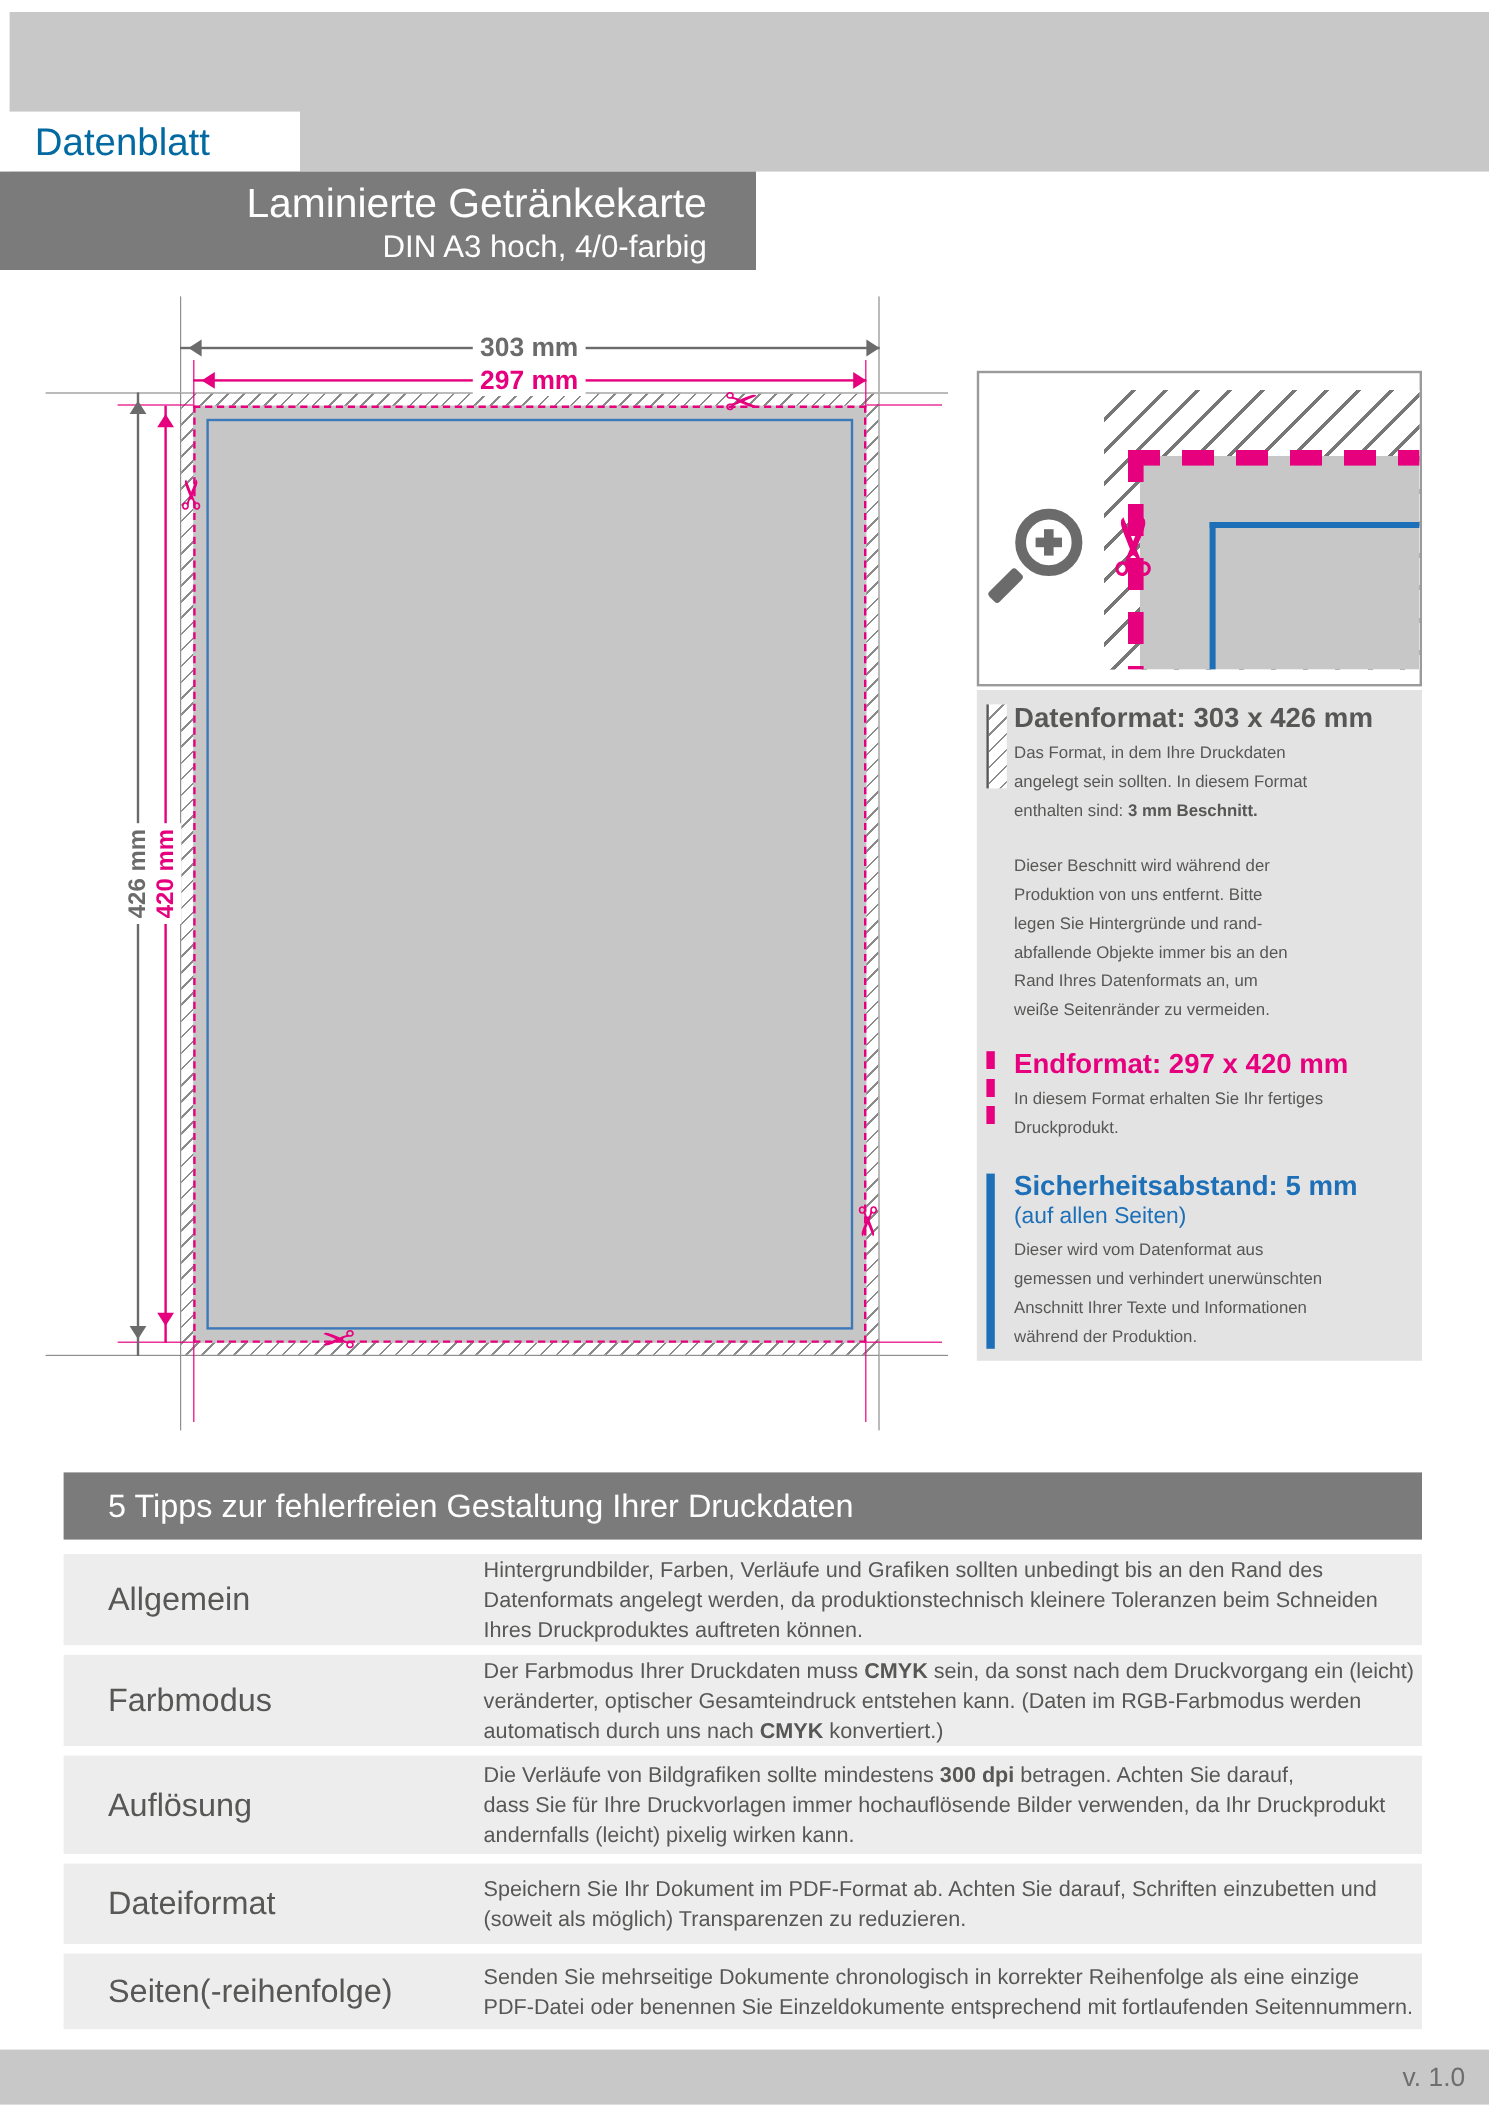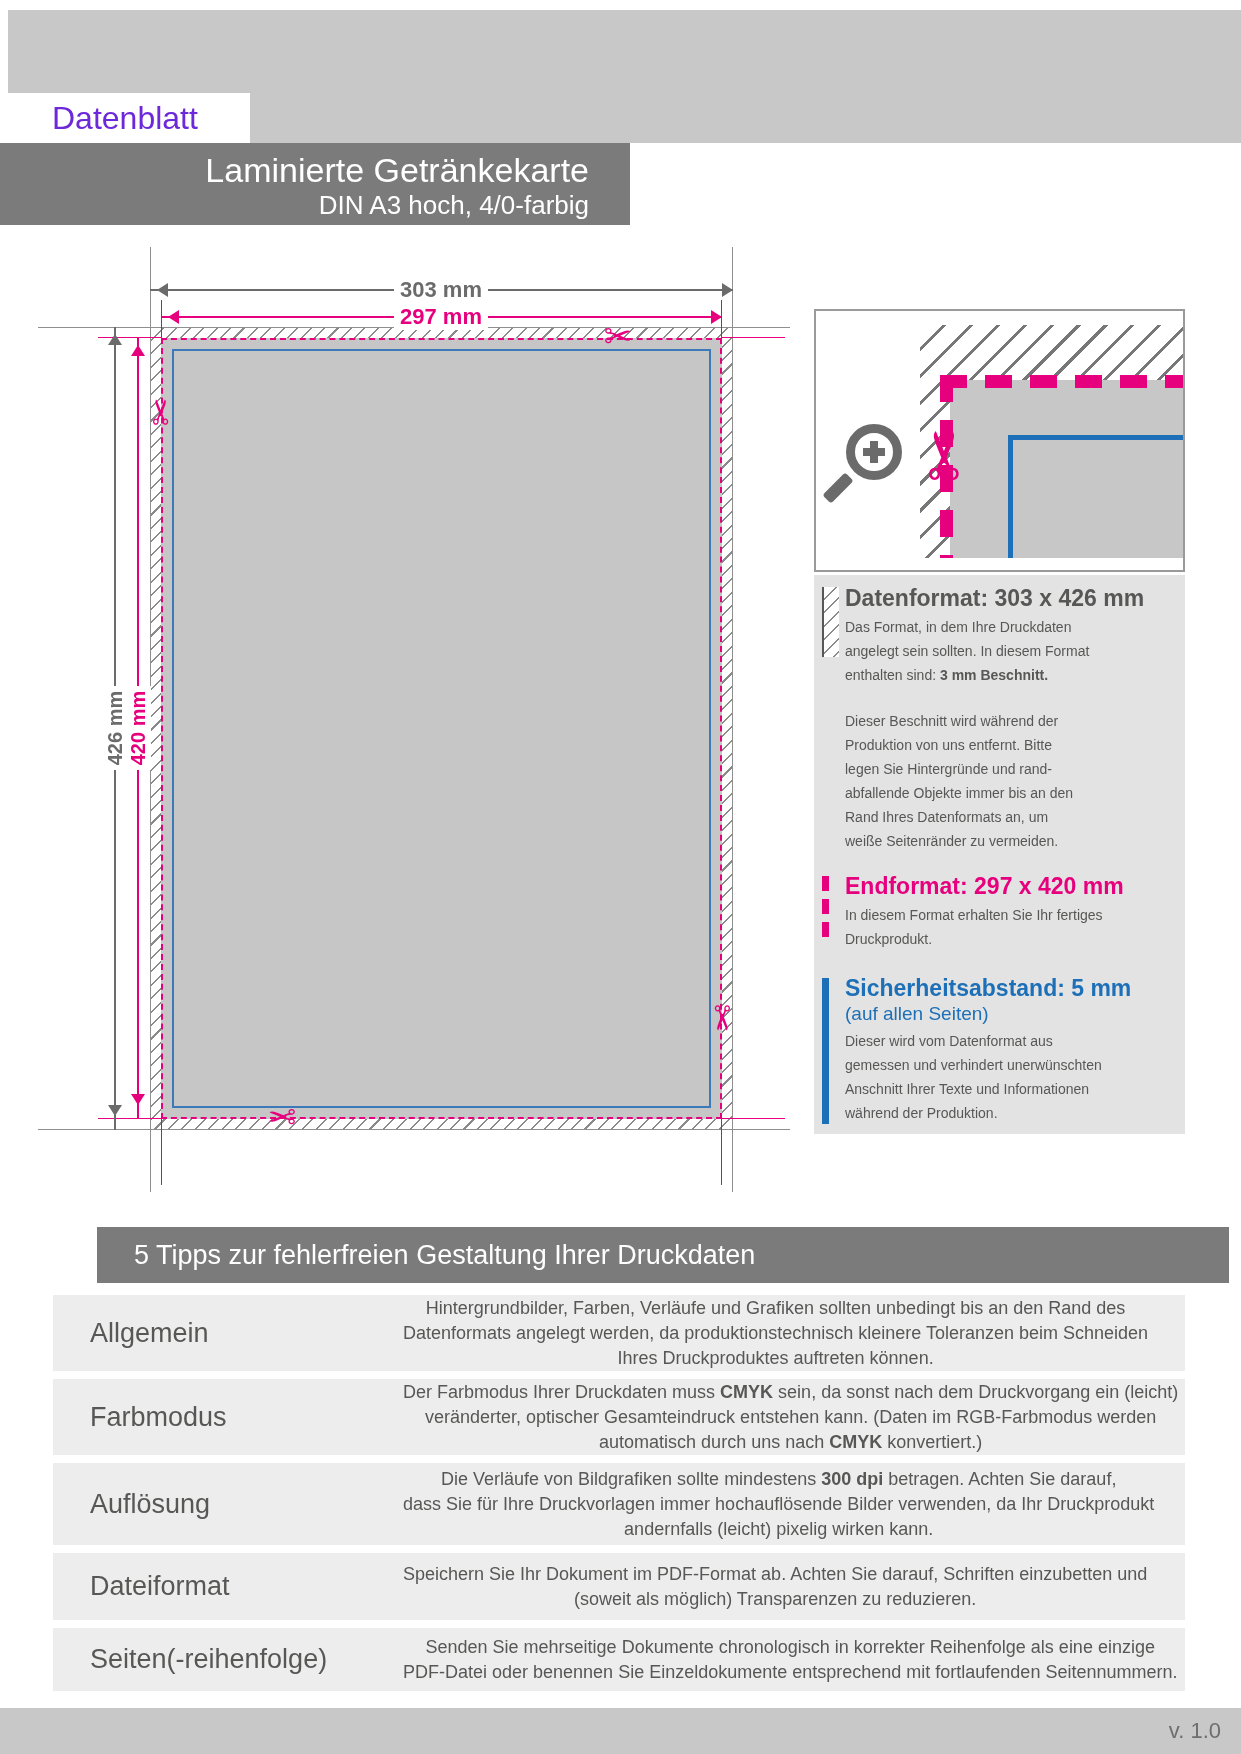--- a/index.html
+++ b/index.html
@@ -2,21 +2,21 @@
 <html><head>
 <meta charset="utf-8">
 <style>
   * { margin:0; padding:0; box-sizing:border-box; }
   body { background:#fff; font-family:"Liberation Sans","DejaVu Sans",sans-serif; }
   .page { position:relative; width:1241px; height:1754px; background:#fff; overflow:hidden; color:#575756; }
 
   
   .top-band { position:absolute; left:8px; top:10px; width:1233px; height:133px; background:#c8c8c8; }
   .datenblatt-box { position:absolute; left:0; top:93px; width:250px; height:50px; background:#fff;
-                    font-size:32px; color:#6d28d9; line-height:50px; padding-left:52px; }
+                    font-size:32px; color:#0369a1; line-height:50px; padding-left:29px; }
   .title-band { position:absolute; left:0; top:143px; width:630px; height:82px; background:#7b7b7b;
                 color:#fff; text-align:right; padding-right:41px; }
   .title-band .t1 { font-size:34px; line-height:40px; margin-top:7px; }
   .title-band .t2 { font-size:26px; line-height:31px;padding-left:48px; }
 
   
   .hatch-s { background-color:#fff;
              background-image:repeating-linear-gradient(135deg, rgba(0,0,0,0) 0 8px, #8a8a8a 8px 9.5px); }
   .hatch-b { background-color:#fff;
              background-image:repeating-linear-gradient(135deg, rgba(0,0,0,0) 0 16px, #777 16px 19px); }
@@ -71,29 +71,29 @@
   .info-box h3.bl { color:#1d70b7; }
   .info-box .sub { font-size:19px; line-height:24px; color:#1d70b7; white-space:pre; }
   .info-box .bd { font-size:14px; line-height:24px; color:#575756; white-space:pre; margin-top:3px; }
   .sw-hatch { position:absolute; left:8px; top:12px; width:17px; height:70px; border-left:2px solid #575756; }
   .sw-dash  { position:absolute; left:8px; top:301px; width:7px; height:64px;
               background-image:repeating-linear-gradient(180deg, #e6007e 0 15px, rgba(0,0,0,0) 15px 23px); }
   .sw-blue  { position:absolute; left:8px; top:403px; width:7px; height:146px; background:#1d70b7; }
 
   
   .tips-header { position:absolute; left:53px; top:1227px; width:1132px; height:56px; background:#7b7b7b;
-                 color:#fff; font-size:27px; line-height:56px; padding-left:37px;margin-left:44px; }
+                 color:#fff; font-size:27px; line-height:56px; padding-left:37px; }
   .tips-rows { position:absolute; left:53px; top:1295px; width:1132px; }
   .tip-row { display:flex; background:#ededed; margin-bottom:8px; overflow:hidden; }
   .tip-row:nth-child(1){ height:76px; } .tip-row:nth-child(2){ height:76px; }
   .tip-row:nth-child(3){ height:82px; } .tip-row:nth-child(4){ height:67px; }
   .tip-row:nth-child(5){ height:63px; }
   .tip-label { width:350px; padding-left:37px; font-size:27px; color:#575756; display:flex; align-items:center; }
   .tip-body { flex:1; display:flex; align-items:center; font-size:18px; line-height:25px; color:#575756; }
-  .tip-body .seg-wrap { white-space:pre;text-align:center; }
+  .tip-body .seg-wrap { white-space:pre; }
   .b { font-weight:bold; }
 
   
   .footer-band { position:absolute; left:0; top:1708px; width:1241px; height:46px; background:#c8c8c8;
                  text-align:right; font-size:22px; line-height:46px; color:#6e6e6e; padding-right:20px; }
 </style>
 </head>
 <body>
 
 <div class="page">

